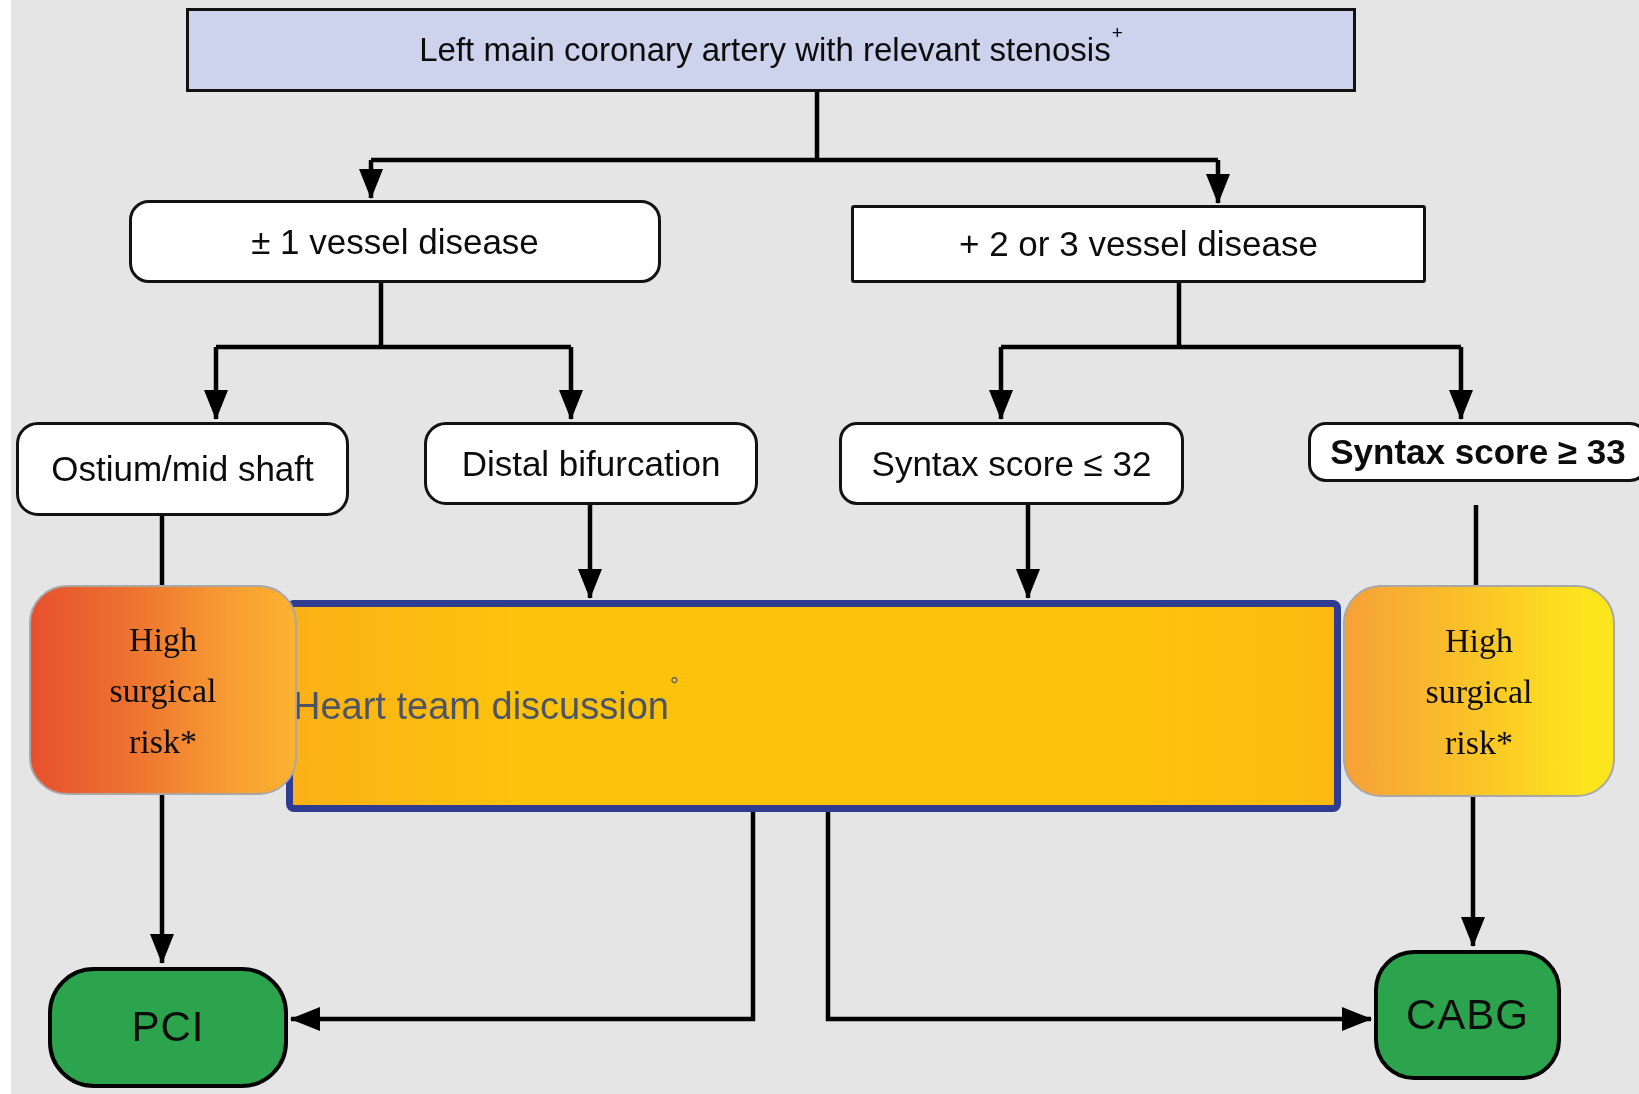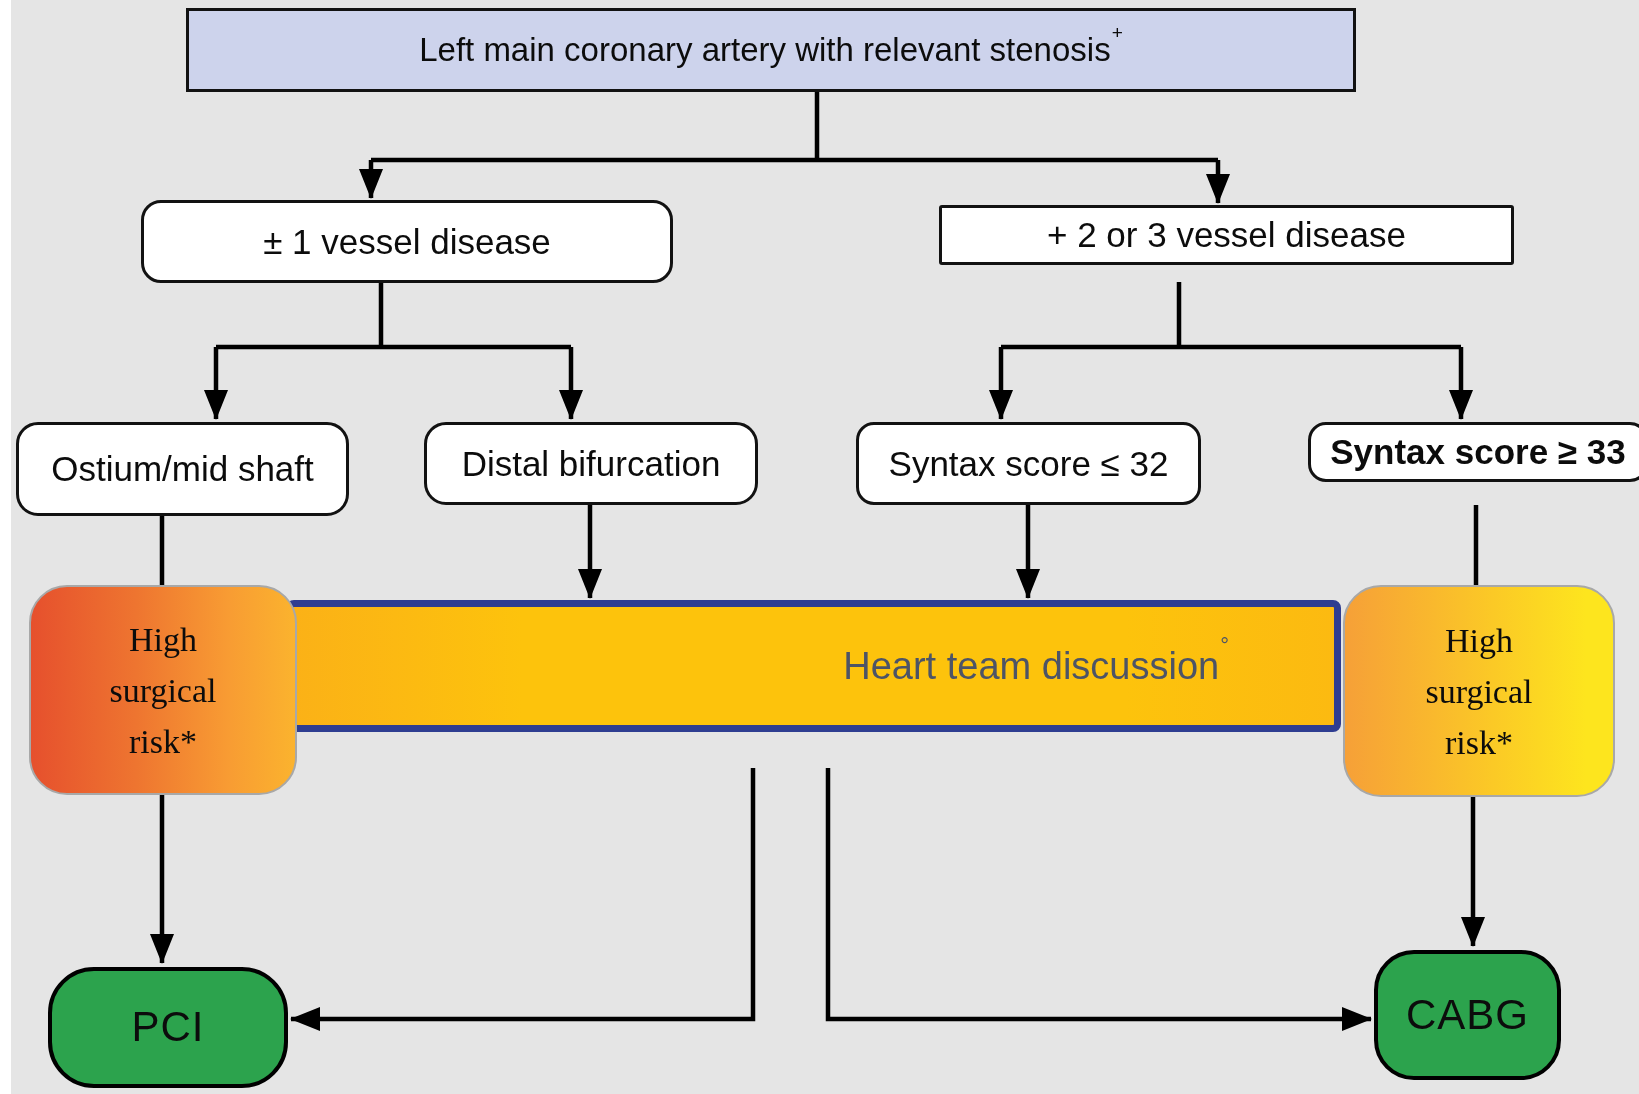--- a/index.html
+++ b/index.html
@@ -26,34 +26,34 @@
     z-index:2;
     line-height:1.25;
   }
   sup.sup { font-size:58%; line-height:0; position:relative; top:-0.55em; margin-left:1px; }
 
   #root-box {
     left:175px; top:8px; width:1170px; height:84px;
     background:#cdd3ec; border-radius:0; border-width:3px;
     font-size:33px;
   }
-  #one-vessel  { left:130px; top:200px; width:532px; height:83px; border-radius:20px; }
-  #two-three-vessel { left:928px; top:205px; width:575px; height:60px; border-radius:3px;align-items:center; }
+  #one-vessel  { left:118px; top:200px; width:532px; height:83px; border-radius:20px; }
+  #two-three-vessel { left:840px; top:205px; width:575px; height:78px; border-radius:3px;align-items:center; }
 
   #ostium      { left:5px;    top:422px; width:333px; height:94px; border-radius:22px; }
   #distal      { left:413px;  top:422px; width:334px; height:83px; border-radius:22px; }
-  #syntax-low  { left:845px;  top:422px; width:345px; height:83px; border-radius:18px; }
+  #syntax-low  { left:828px;  top:422px; width:345px; height:83px; border-radius:18px; }
   #syntax-high { left:1297px; top:422px; width:340px; height:60px; border-radius:18px;font-weight:bold; }
 
   #heart-bar {
     position:absolute; box-sizing:border-box; z-index:1;
-    left:275px; top:600px; width:1055px; height:132px;
+    left:275px; top:600px; width:1055px; height:212px;
     border:7px solid #2e3d91; border-radius:8px;
     background:linear-gradient(to right,#fbb117,#fdc30c 22%,#fdc30c 80%,#fcba11);
-    display:flex; align-items:center; justify-content:flex-end;
+    display:flex; align-items:center; justify-content:flex-start;
     padding-right:105px;
     font-size:38px; color:#4d5466; text-align:center;
   }
   .risk {
     border:2.5px solid #a8a8a8; border-radius:38px;
     font-size:34px; line-height:1.5; z-index:2;
   }
   #risk-left  { left:18px;   top:585px; width:268px; height:210px;
     background:linear-gradient(to right,#e6502d,#ee7530 40%,#f89c33 75%,#fbb32e); }
   #risk-right { left:1332px; top:585px; width:272px; height:212px;

